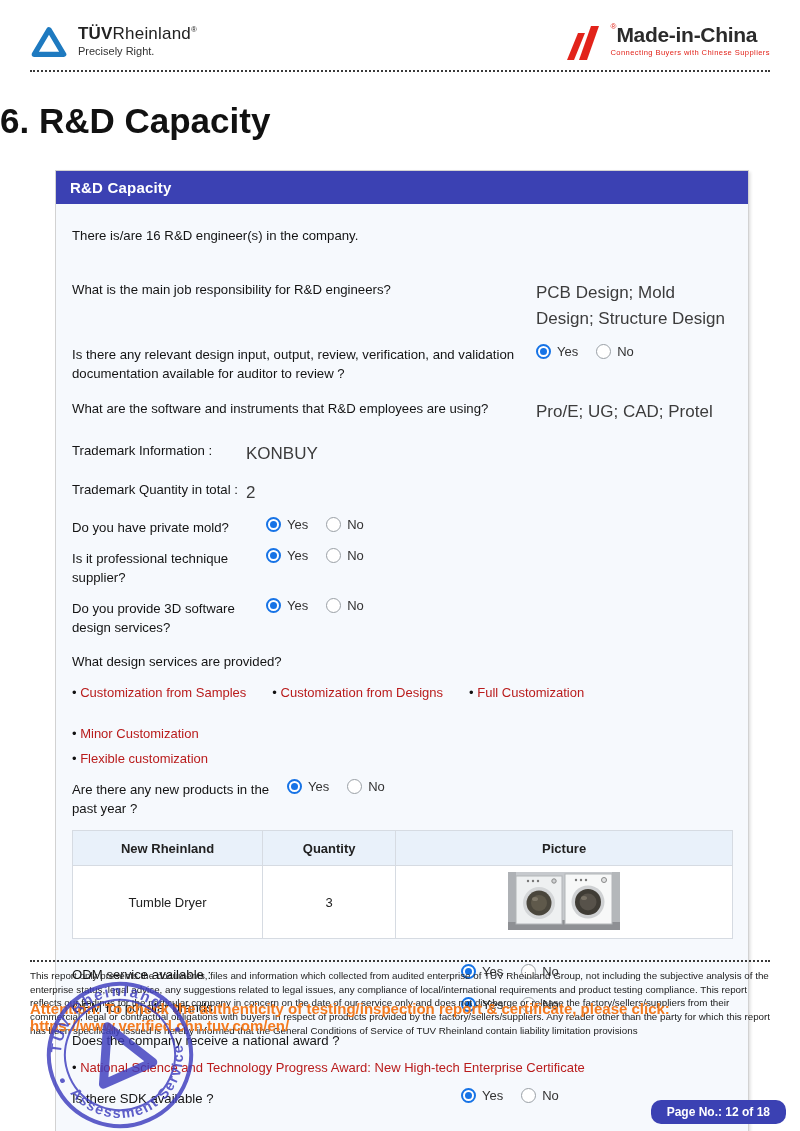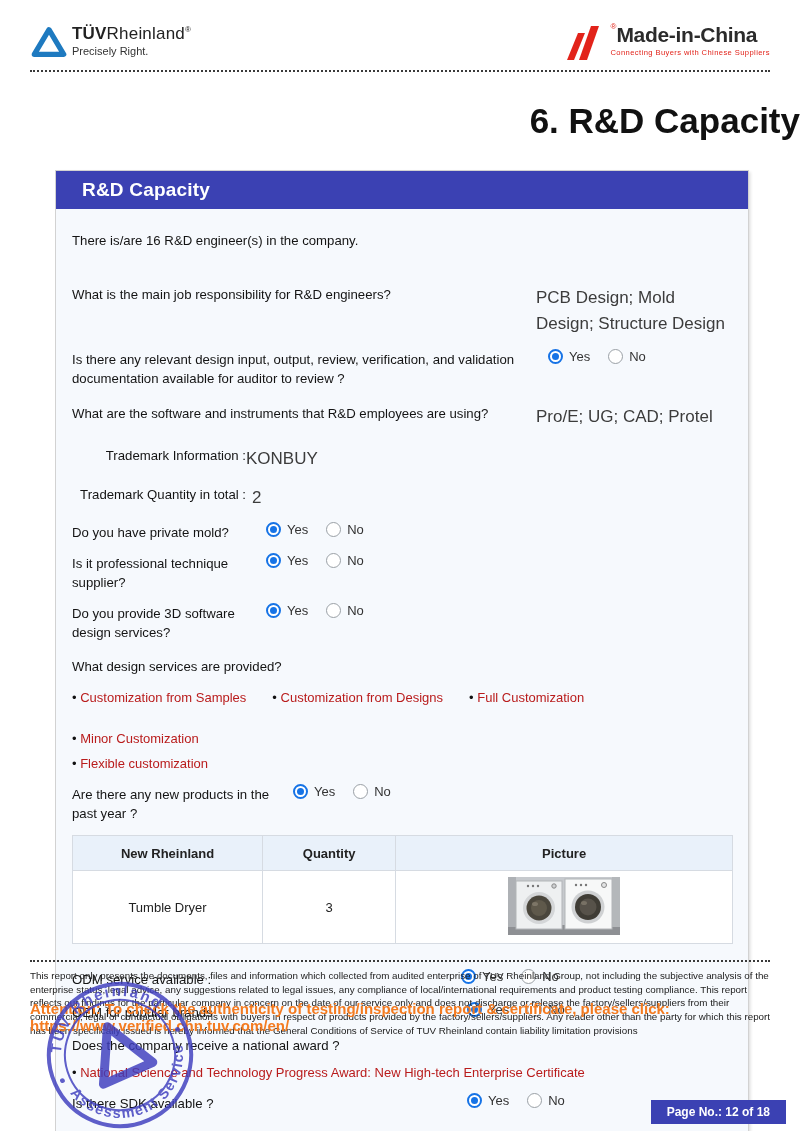--- a/index.html
+++ b/index.html
@@ -2,53 +2,53 @@
 <html><head>
 <meta charset="utf-8">
 <style>
   html,body{margin:0;padding:0;background:#fff;}
   .page{position:relative;width:800px;height:1131px;background:#fff;overflow:hidden;
         font-family:"Liberation Sans",sans-serif;color:#1a1a1a;}
 
   
   .hdr{position:absolute;top:24px;left:30px;right:30px;display:flex;
        justify-content:space-between;align-items:flex-start;}
-  .tuv-logo{display:flex;gap:4px;align-items:flex-start;}
+  .tuv-logo{display:flex;gap:10px;align-items:flex-start;}
   .tuv-name{font-size:17px;color:#222;letter-spacing:.2px;}
   .tuv-name .b{font-weight:700;}
   .tuv-name sup{font-size:8px;color:#222;}
   .tuv-tag{font-size:11px;color:#333;margin-top:1px;}
   .mic-logo{display:flex;gap:6px;align-items:flex-start;}
   .mic-reg{color:#e2231a;font-size:8px;margin-top:-2px;}
   .mic-name{font-size:21px;font-weight:700;color:#2b2b2b;letter-spacing:-.3px;line-height:1;}
   .mic-tag{font-size:7.6px;color:#e2231a;letter-spacing:.4px;margin-top:3px;}
   .dots-top{position:absolute;top:70px;left:30px;right:30px;border-top:2px dotted #3a3a3a;}
 
   
-  .title{position:absolute;top:101px;left:0;width:100%;text-align:right;
+  .title{position:absolute;top:101px;left:0;width:100%;text-align:left;
          font-size:35px;font-weight:700;color:#111;}
 
   
   .panel{position:absolute;top:170px;left:55px;width:694px;border:1px solid #d2d2d2;
          background:#f6f9fd;box-shadow:1.5px 2px 3px rgba(0,0,0,.13);box-sizing:border-box;}
-  .panel-hdr{background:#3b41b3;color:#fff;font-size:19px;font-weight:700;
-             padding:8px 26px;letter-spacing:.2px;}
+  .panel-hdr{background:#3b41b3;color:#fff;font-size:15px;font-weight:700;
+             padding:8px 14px;letter-spacing:.2px;}
   .panel-body{padding:16px 16px 22px 16px;}
   .row{display:flex;align-items:flex-start;}
   .q{font-weight:400;color:#141414;font-size:13.2px;line-height:1.45;}
   .a{color:#3c3c3c;font-size:17px;line-height:1.5;}
   .w464{flex:0 0 464px;}
   .w450{flex:0 0 450px;}
   .w194{flex:0 0 194px;}
-  .w174{flex:0 0 174px;text-align:right;}
+  .w174{flex:0 0 174px;}
   .w215{flex:0 0 215px;}
   .w389{flex:0 0 389px;}
   .aw{width:200px;}
   .mt6{margin-top:6px;}  .mt10{margin-top:10px;} .mt12{margin-top:12px;}
-  .mt14{margin-top:14px;gap:6px;}.mt16{margin-top:16px;} .mt18{margin-top:35px;}
+  .mt14{margin-top:14px;}.mt16{margin-top:16px;} .mt18{margin-top:35px;}
   .mt26{margin-top:26px;}
 
   
   .radio-group{display:inline-flex;align-items:center;gap:18px;margin-top:-1px;}
   .radio-item{display:inline-flex;align-items:center;gap:6px;font-size:13px;color:#333;cursor:pointer;}
   .rb{width:15px;height:15px;border-radius:50%;box-sizing:border-box;display:inline-block;background:#fff;}
   .rb.on{border:2px solid #1673e6;position:relative;}
   .rb.on::after{content:"";position:absolute;top:2px;left:2px;right:2px;bottom:2px;
                 background:#1673e6;border-radius:50%;}
   .rb.off{border:1.5px solid #9aa0a6;}
@@ -67,21 +67,21 @@
 
   
   .dots-bot{position:absolute;top:960px;left:30px;right:30px;border-top:2px dotted #3a3a3a;}
   .disclaimer{position:absolute;top:969px;left:30px;right:28px;font-size:9.8px;
               line-height:13.7px;color:#222;}
   .attention{position:absolute;top:1000px;left:30px;right:20px;font-size:15px;
              font-weight:700;color:#f47b20;}
   .attention a{color:#f47b20;text-decoration:none;}
   .stamp{position:absolute;top:980px;left:40px;opacity:.82;}
   .badge{position:absolute;top:1100px;right:14px;background:#3b41b3;color:#fff;
-         font-size:12px;font-weight:700;padding:5px 16px;border-radius:0;}
+         font-size:12px;font-weight:700;padding:5px 16px;border-radius:10px;}
 </style>
 </head>
 <body>
 
 <div class="page">
 
   <div class="hdr">
     <div class="tuv-logo">
       <svg width="38" height="36" viewBox="0 0 40 36">
         <path d="M20,5 L35.5,31 L4.5,31 Z" fill="none" stroke="#1e7ac0" stroke-width="5.5" stroke-linejoin="round"></path>

